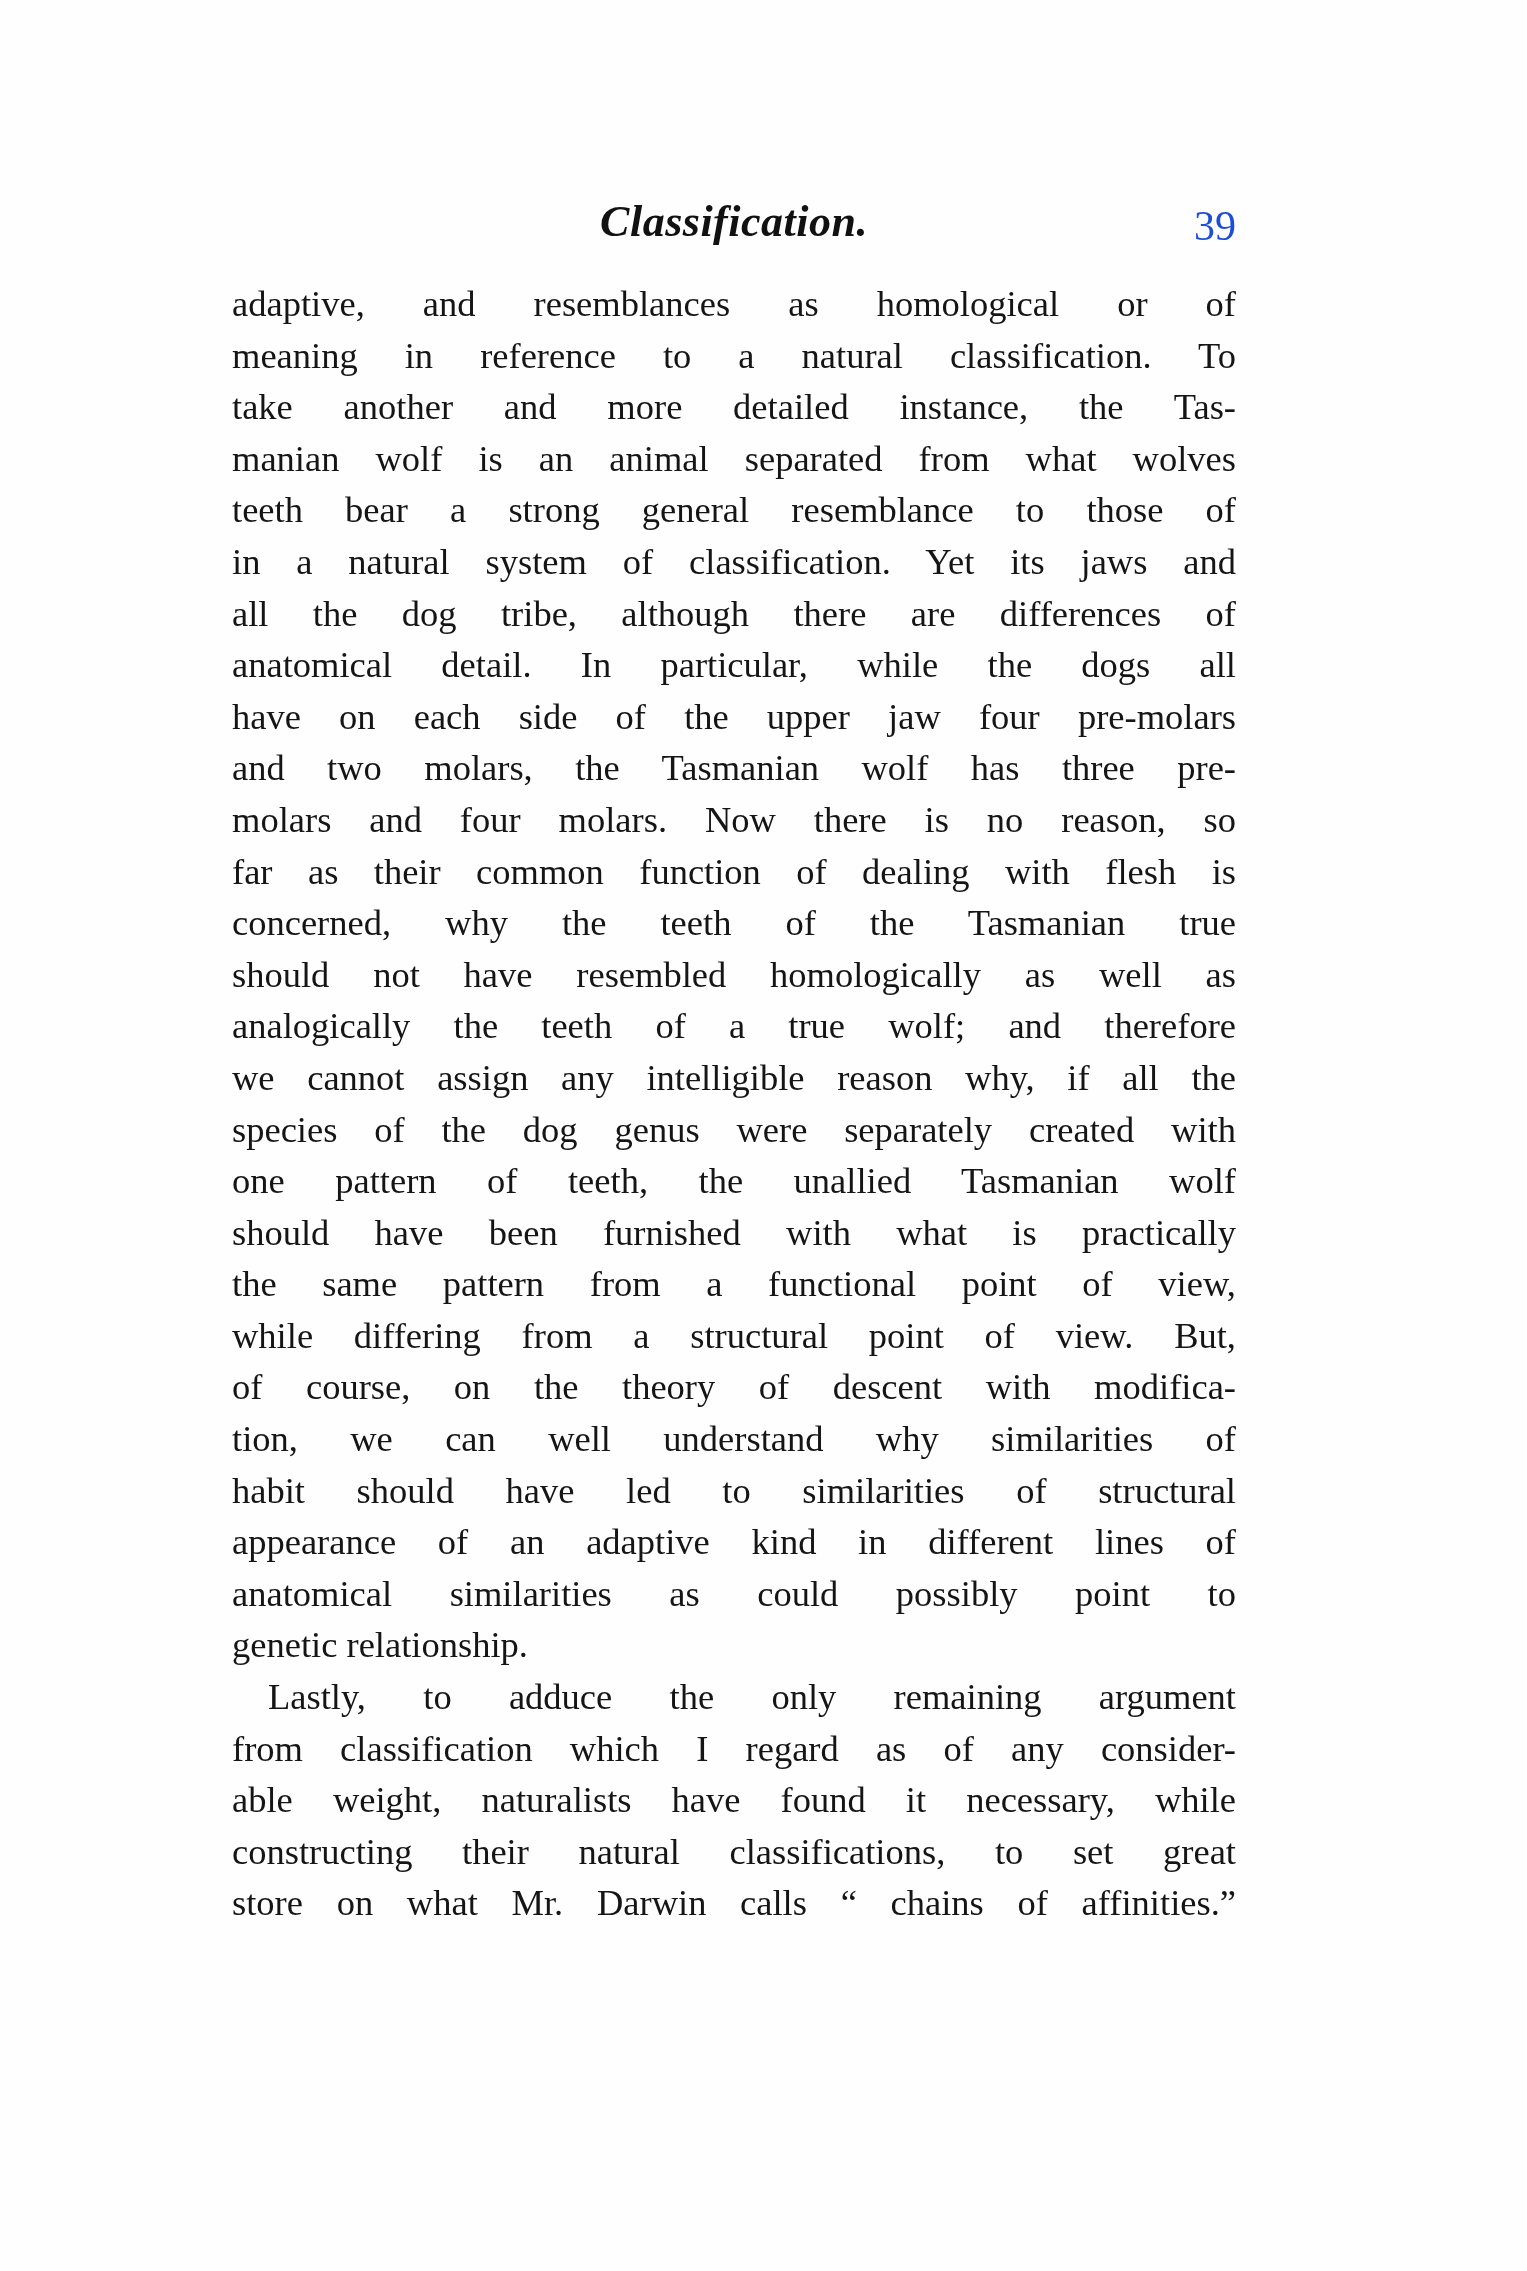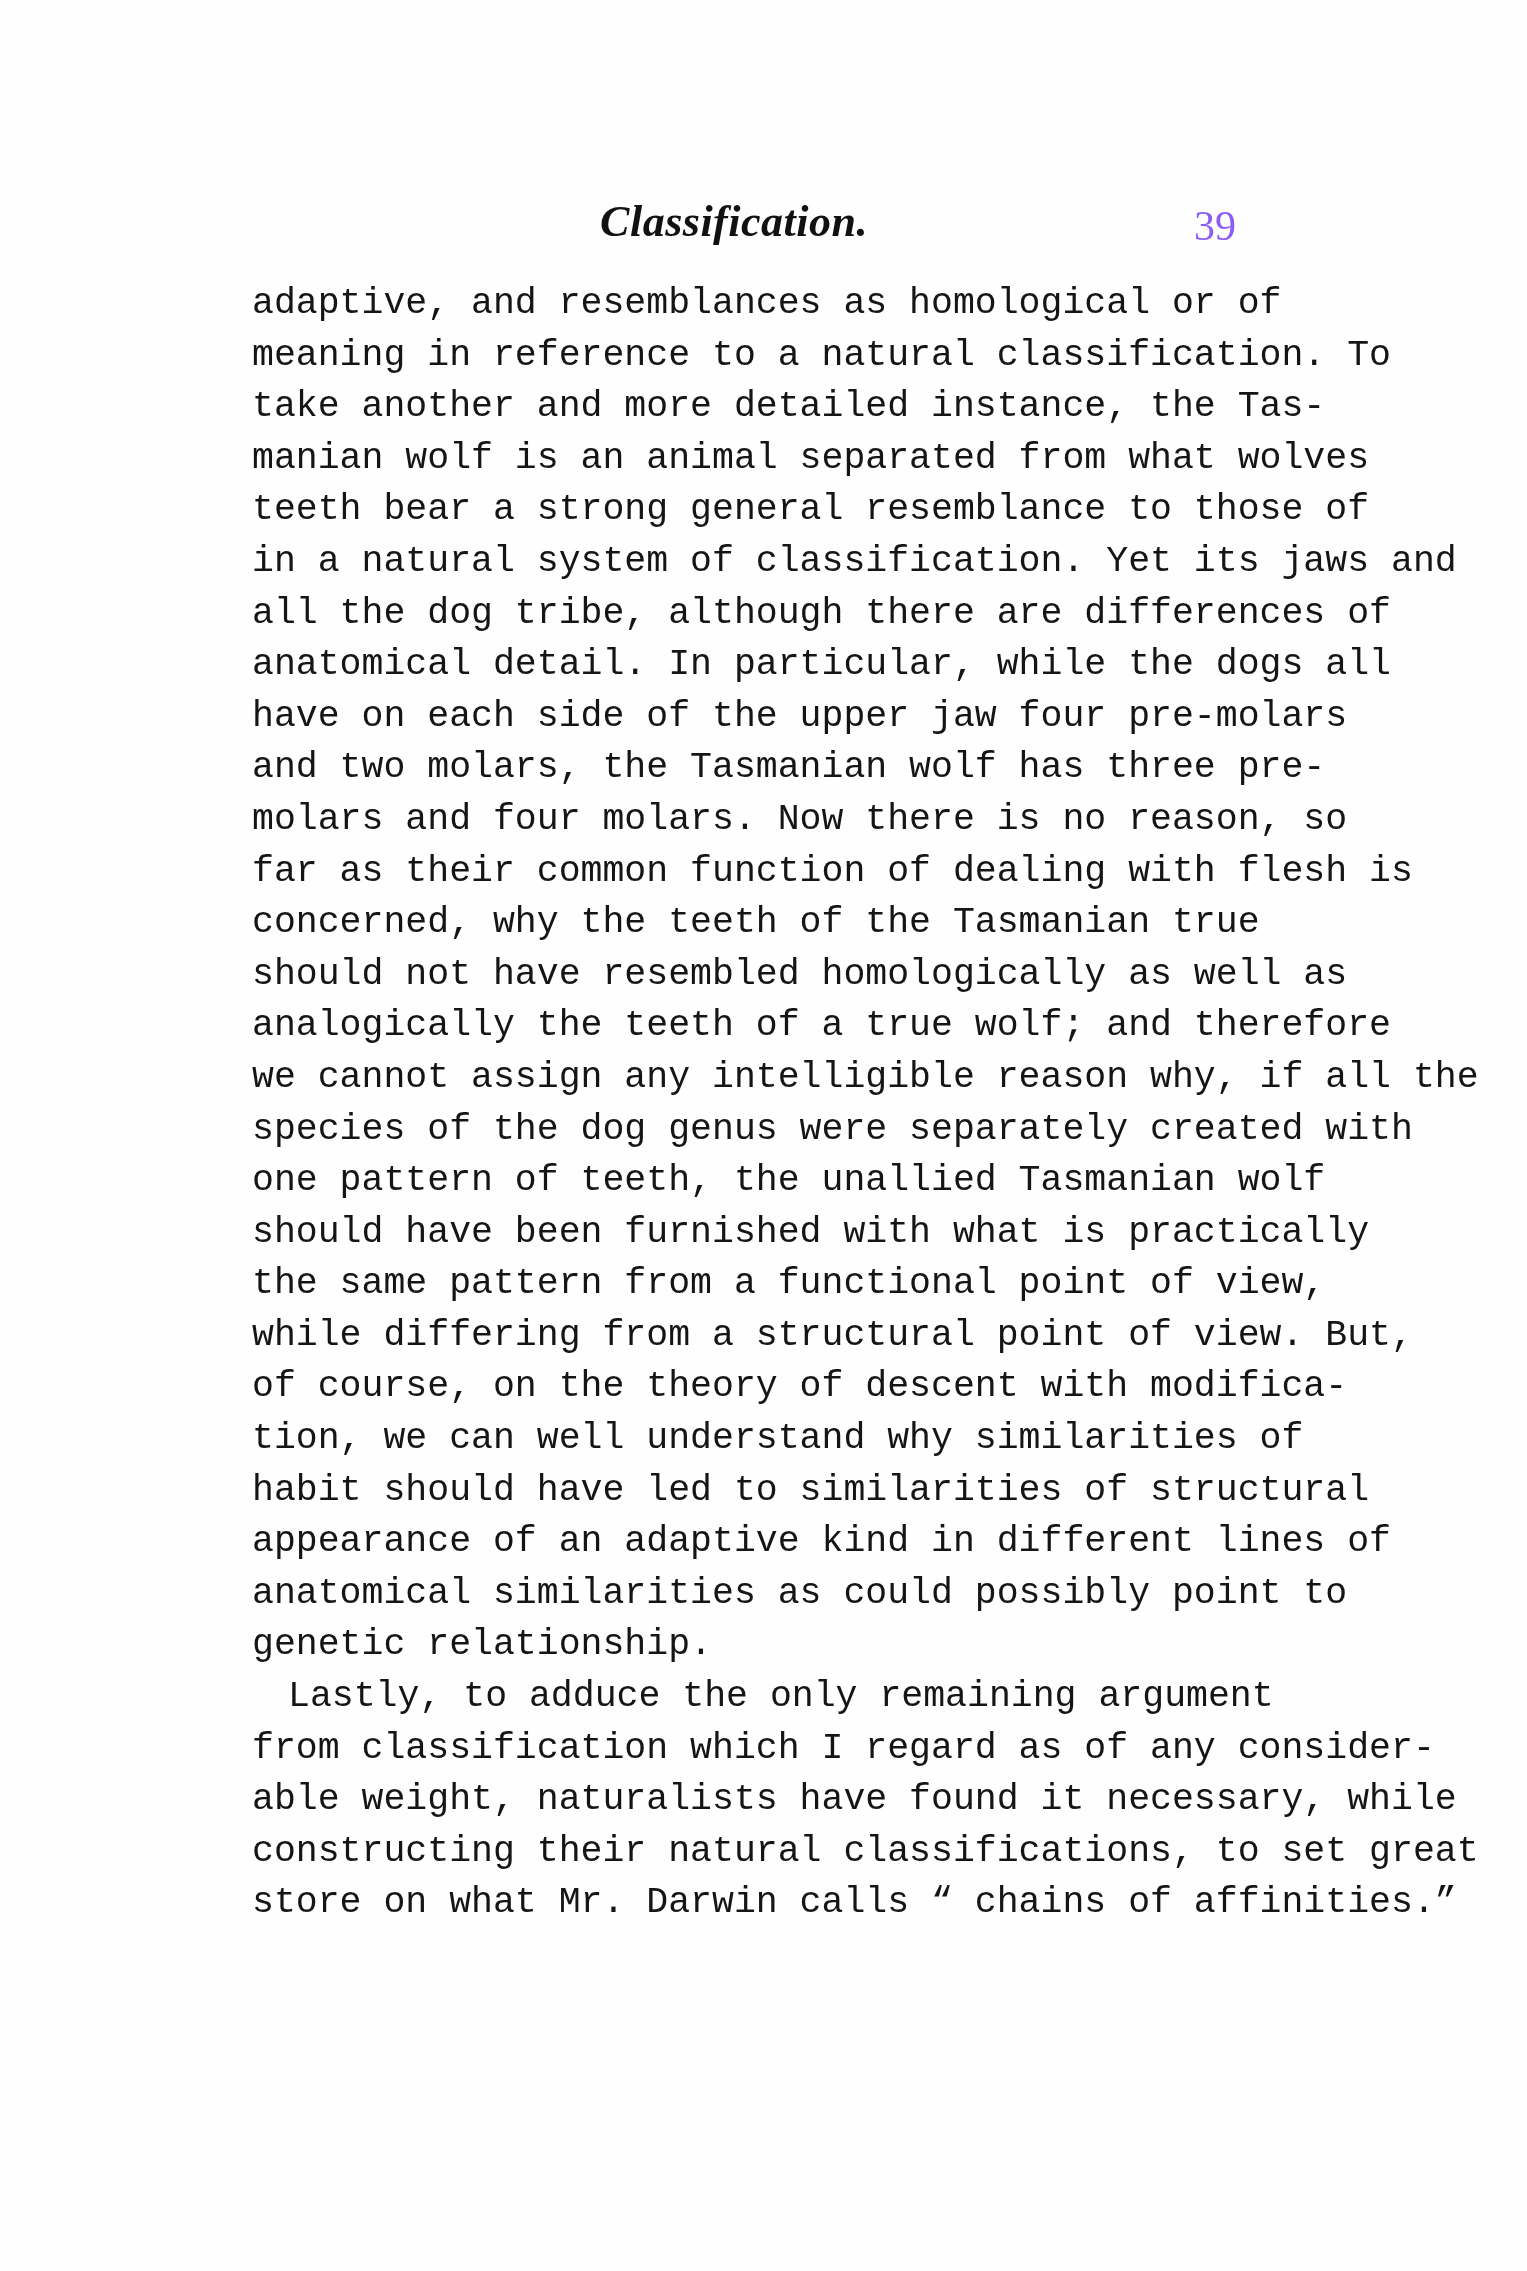--- a/index.html
+++ b/index.html
@@ -8,26 +8,26 @@
   .header { position: absolute; top: 196px; left: 232px; width: 1004px; height: 60px; }
   .running-title {
     position: absolute; left: 0; right: 0; text-align: center;
     font-family: "Liberation Serif", "DejaVu Serif", serif;
     font-style: italic; font-weight: bold; font-size: 44px; color: #111;
     letter-spacing: 0.5px; top: 0;
   }
   .page-number {
     position: absolute; right: 0; top: 6px;
     font-family: "Liberation Serif", "DejaVu Serif", serif;
-    font-size: 42px; color: #8b5cf6;
+    font-size: 42px; color: #1d4ed8;
   }
   .body-text {
     position: absolute; top: 278px; left: 232px; width: 1004px;
-    font-family: Liberation Mono, monospace;
-    font-size: 36.5px; color: #151515; line-height: 51.6px; margin-left: 20px;
+    font-family: Liberation Serif, serif;
+    font-size: 36.5px; color: #151515; line-height: 51.6px;
   }
   .line {
     display: block; white-space: nowrap; text-align: justify; text-align-last: justify;
     height: 51.6px;
   }
   .line.last { text-align-last: left; }
   .line.indent { padding-left: 36px; }
 </style>
 </head>
 <body>

